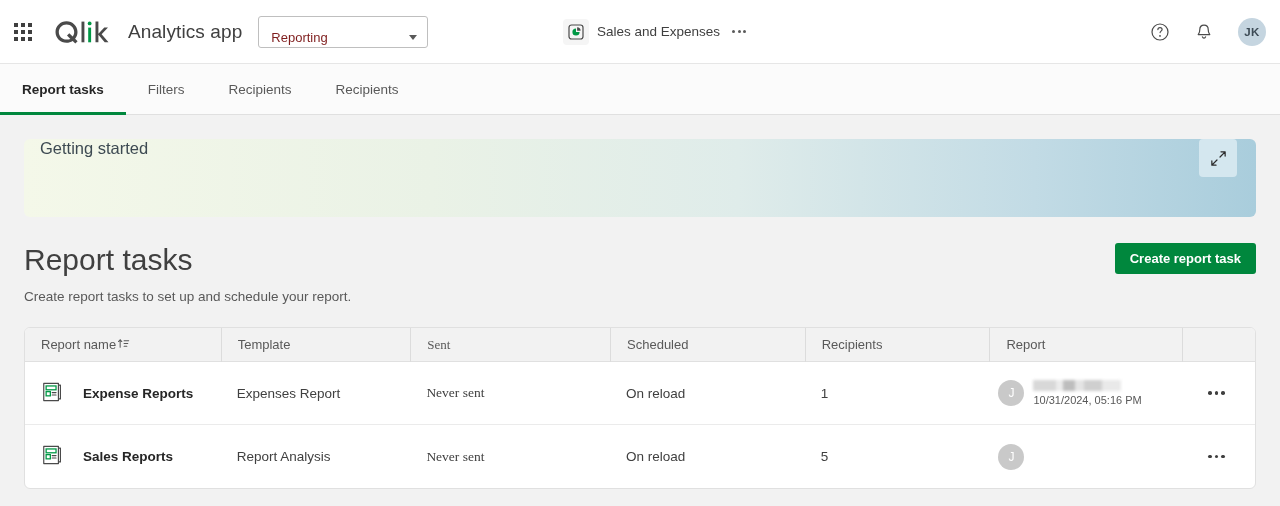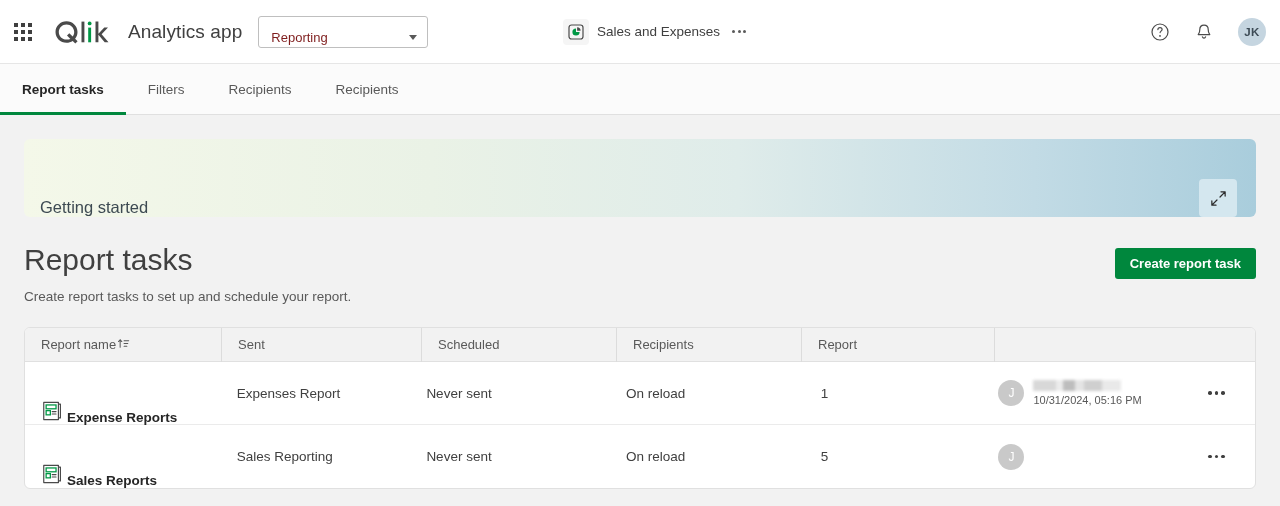--- a/index.html
+++ b/index.html
@@ -92,21 +92,21 @@
     content: ""; position: absolute; left: 0; right: 0; bottom: -1px;
     height: 3px; background: #00873d;
   }
 
   
   .content { padding: 24px 24px 0 24px; }
 
   .getting-started {
     height: 78px; border-radius: 6px;
     background: linear-gradient(90deg, #f4f8e9 0%, #eaf2e6 33%, #dfecea 58%, #c2dbe5 82%, #a9cddc 100%);
-    display: flex; align-items: flex-end; justify-content: space-between;
+    display: flex; align-items: flex-start; justify-content: space-between;
     padding: 0 19px 0 16px;
   }
   .gs-title { font-size: 16.5px; color: #3d4a52; }
   .expand-btn {
     width: 38px; height: 38px; border-radius: 4px;
     background: #d4e7ef;
     display: flex; align-items: center; justify-content: center;
     cursor: pointer;
   }
 
@@ -116,21 +116,20 @@
   }
   .page-title { font-size: 30px; font-weight: 400; color: #404040; line-height: 1.1; }
   .page-sub { font-size: 13.5px; color: #595959; margin-top: 13px; }
   .primary-btn {
     background: #00873d; color: #fff;
     border: none; border-radius: 3px;
     height: 31px; padding: 0 15px;
     font-size: 13px; font-weight: 600;
     font-family: "Liberation Sans", sans-serif;
     cursor: pointer; white-space: nowrap;
-    margin-top: 5px;
   }
 
   
   .table-card {
     margin-top: 23px;
     background: #fff;
     border: 1px solid #e0e0e0;
     border-radius: 6px;
     overflow: hidden;
   }
@@ -142,36 +141,36 @@
     font-size: 13px; color: #595959;
   }
   .th {
     display: flex; align-items: center; gap: 1px;
     height: 34px; padding-left: 16px;
     border-left: 1px solid #dcdcdc;
   }
   .th:first-child { border-left: none; }
   .c1 { width: 196px; }
   .c2 { width: 190px; }
-  .c3 { width: 200px; }
+  .c3 { width: 200px; font-family: Liberation Serif, serif; }
   .c4 { width: 195px; }
   .c5 { width: 185px; }
   .c6 { width: 193px; }
   .c7 { width: 73px; }
 
   .trow {
     display: flex; align-items: center;
     height: 63px;
     font-size: 13.5px; color: #404040;
     border-bottom: 1px solid #ebebeb;
     cursor: pointer;
   }
   .trow:last-child { border-bottom: none; }
   .td { padding-left: 16px; display: flex; align-items: center; height: 63px; }
-  .name-cell { gap: 4px; align-items: flex-end; }
+  .name-cell { gap: 20px; }
   .name-text { font-weight: 600; font-size: 13.5px; color: #262626; }
 
   .upd-cell { gap: 9px; padding-left: 9px; }
   .user-avatar {
     width: 26px; height: 26px; border-radius: 50%;
     background: #c9c9c9; color: #fff;
     font-size: 12px;
     display: flex; align-items: center; justify-content: center;
     flex: 0 0 auto;
   }
@@ -295,20 +294,23 @@
 
     <div class="thead">
       <div class="th c1">
         <span>Report name</span>
         <span>
           <svg width="13" height="13" viewBox="0 0 14 14" aria-hidden="true">
             <path d="M3.4 11V3m0 0L1.6 4.9M3.4 3l1.8 1.9" fill="none" stroke="#595959" stroke-width="1.1" stroke-linecap="round" stroke-linejoin="round"></path>
             <path d="M7.6 4h5M7.6 7h4M7.6 10h3" stroke="#595959" stroke-width="1.1" stroke-linecap="round"></path>
           </svg>
         </span>
+      </div>
+      <div class="th c2">
+        <span>Template</span>
       </div>
       <div class="th c3">
         <span>Sent</span>
       </div>
       <div class="th c4">
         <span>Scheduled</span>
       </div>
       <div class="th c5">
         <span>Recipients</span>
       </div>
@@ -357,21 +359,21 @@
           <svg width="22" height="22" viewBox="0 0 24 24" aria-hidden="true">
             <path d="M19 4.5h2.2v15H7.5" fill="none" stroke="#4a4a4a" stroke-width="1.3" stroke-linejoin="round"></path>
             <rect x="3" y="2.6" width="16" height="18.8" fill="#fff" stroke="#4a4a4a" stroke-width="1.3" stroke-linejoin="round"></rect>
             <rect x="5.6" y="5.4" width="10.8" height="4.2" fill="none" stroke="#009845" stroke-width="1.4"></rect>
             <rect x="5.6" y="11.6" width="4.6" height="4.6" fill="none" stroke="#009845" stroke-width="1.4"></rect>
             <path d="M12.2 12.6h4.2M12.2 15.3h4.2" stroke="#4a4a4a" stroke-width="1.3" stroke-linecap="round"></path>
           </svg>
         </span>
         <span class="name-text">Sales Reports</span>
       </div>
-      <div class="td c2">Sales Reporting</div>
+      <div class="td c2">Report Analysis</div>
       <div class="td c3">Never sent</div>
       <div class="td c4">On reload</div>
       <div class="td c5">5</div>
       <div class="td c6 upd-cell">
         <span class="user-avatar">J</span>
       </div>
       <div class="td c7">
         <span class="row-menu">
           <span></span>
             <span></span>

